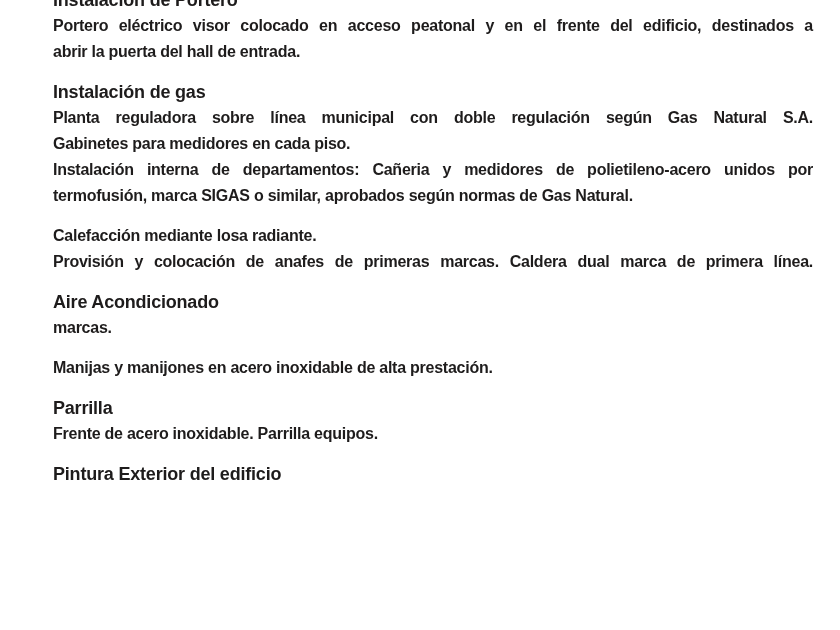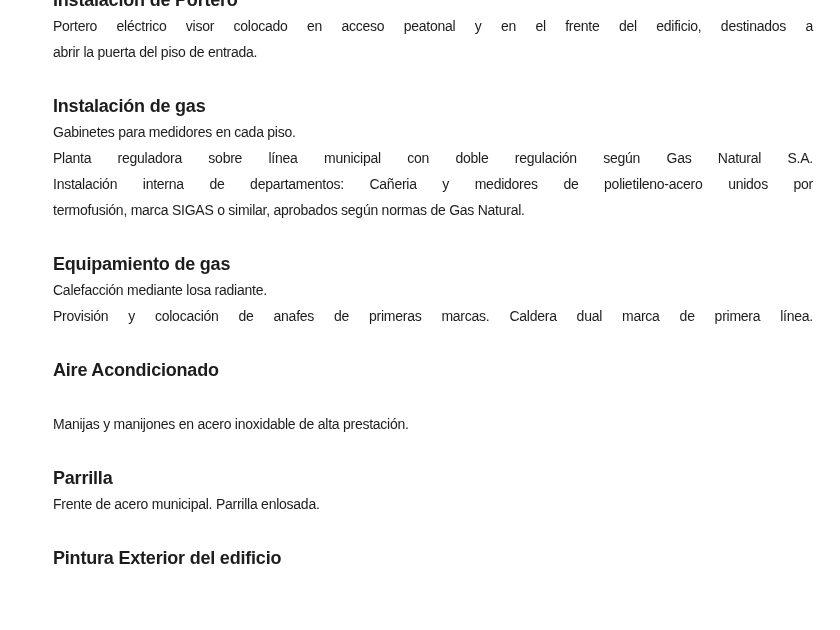--- a/index.html
+++ b/index.html
@@ -15,78 +15,78 @@
     background: #ffffff;
     font-family: "Liberation Sans", sans-serif;
     color: #1e1c1c;
   }
   .doc {
     position: relative;
     margin-top: -13px;
     padding-left: 53px;
     padding-right: 27px; 
   }
-  .section { margin-top: 28px; }
+  .section { margin-top: 14px; }
   .section:first-child { margin-top: 0; }
   .heading {
     font-size: 18px;
     line-height: 26px;
     font-weight: 700;
     letter-spacing: -0.2px;
     white-space: nowrap;
   }
   .line {
-    font-size: 14px;
+    font-size: 16px;
     line-height: 26px;
-    font-weight: 400;
+    font-weight: 700;
     letter-spacing: -0.25px;
   }
   
   .line.j {
     text-align: justify;
     text-align-last: justify;
   }
 </style>
 </head>
 <body>
 
 <div class="page">
   <div class="doc">
 
     <div class="section">
       <div class="heading">Instalación de Portero</div>
       <div class="line j">Portero eléctrico visor colocado en acceso peatonal y en el frente del edificio, destinados a</div>
-      <div class="line">abrir la puerta del piso de entrada.</div>
+      <div class="line">abrir la puerta del hall de entrada.</div>
     </div>
 
     <div class="section">
       <div class="heading">Instalación de gas</div>
+      <div class="line j">Planta reguladora sobre línea municipal con doble regulación según Gas Natural S.A.</div>
       <div class="line">Gabinetes para medidores en cada piso.</div>
-      <div class="line j">Planta reguladora sobre línea municipal con doble regulación según Gas Natural S.A.</div>
       <div class="line j">Instalación interna de departamentos: Cañeria y medidores de polietileno-acero unidos por</div>
       <div class="line">termofusión, marca SIGAS o similar, aprobados según normas de Gas Natural.</div>
     </div>
 
     <div class="section">
-      <div class="heading">Equipamiento de gas</div>
       <div class="line">Calefacción mediante losa radiante.</div>
       <div class="line j">Provisión y colocación de anafes de primeras marcas. Caldera dual marca de primera línea.</div>
     </div>
 
     <div class="section">
       <div class="heading">Aire Acondicionado</div>
+      <div class="line">marcas.</div>
     </div>
 
     <div class="section">
       <div class="line">Manijas y manijones en acero inoxidable de alta prestación.</div>
     </div>
 
     <div class="section">
       <div class="heading">Parrilla</div>
-      <div class="line">Frente de acero municipal. Parrilla enlosada.</div>
+      <div class="line">Frente de acero inoxidable. Parrilla equipos.</div>
     </div>
 
 
     <div class="section">
       <div class="heading">Pintura Exterior del edificio</div>
     </div>
 
   </div>
 </div>
 

